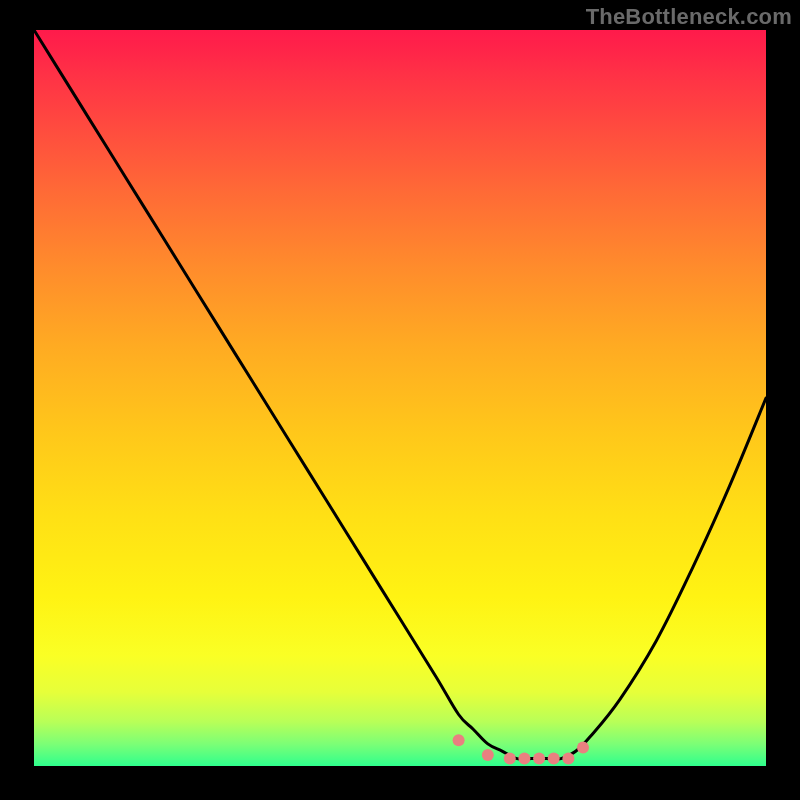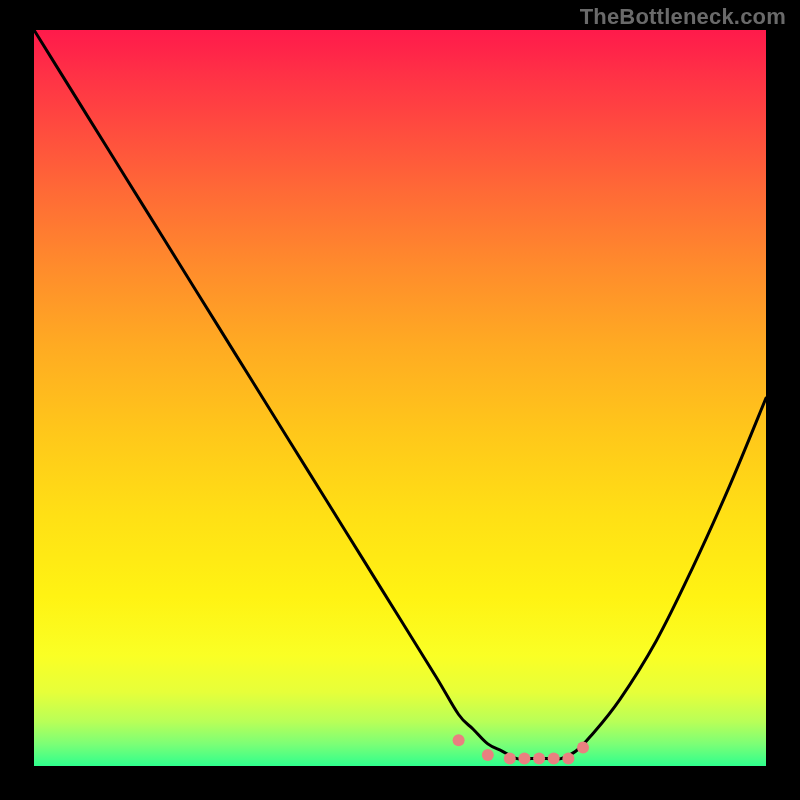--- a/index.html
+++ b/index.html
@@ -12,21 +12,21 @@
   }
   .frame {
     position: relative;
     width: 800px;
     height: 800px;
     background: #000;
   }
   .watermark {
     position: absolute;
     top: 4px;
-    right: 14px;
+    right: 8px;
     color: #6a6a6a;
     font-family: Arial, Helvetica, sans-serif;
     font-size: 22px;
     font-weight: bold;
     letter-spacing: 0.2px;
     z-index: 40;
   }
   .plot-area {
     position: absolute;
     left: 34px;

